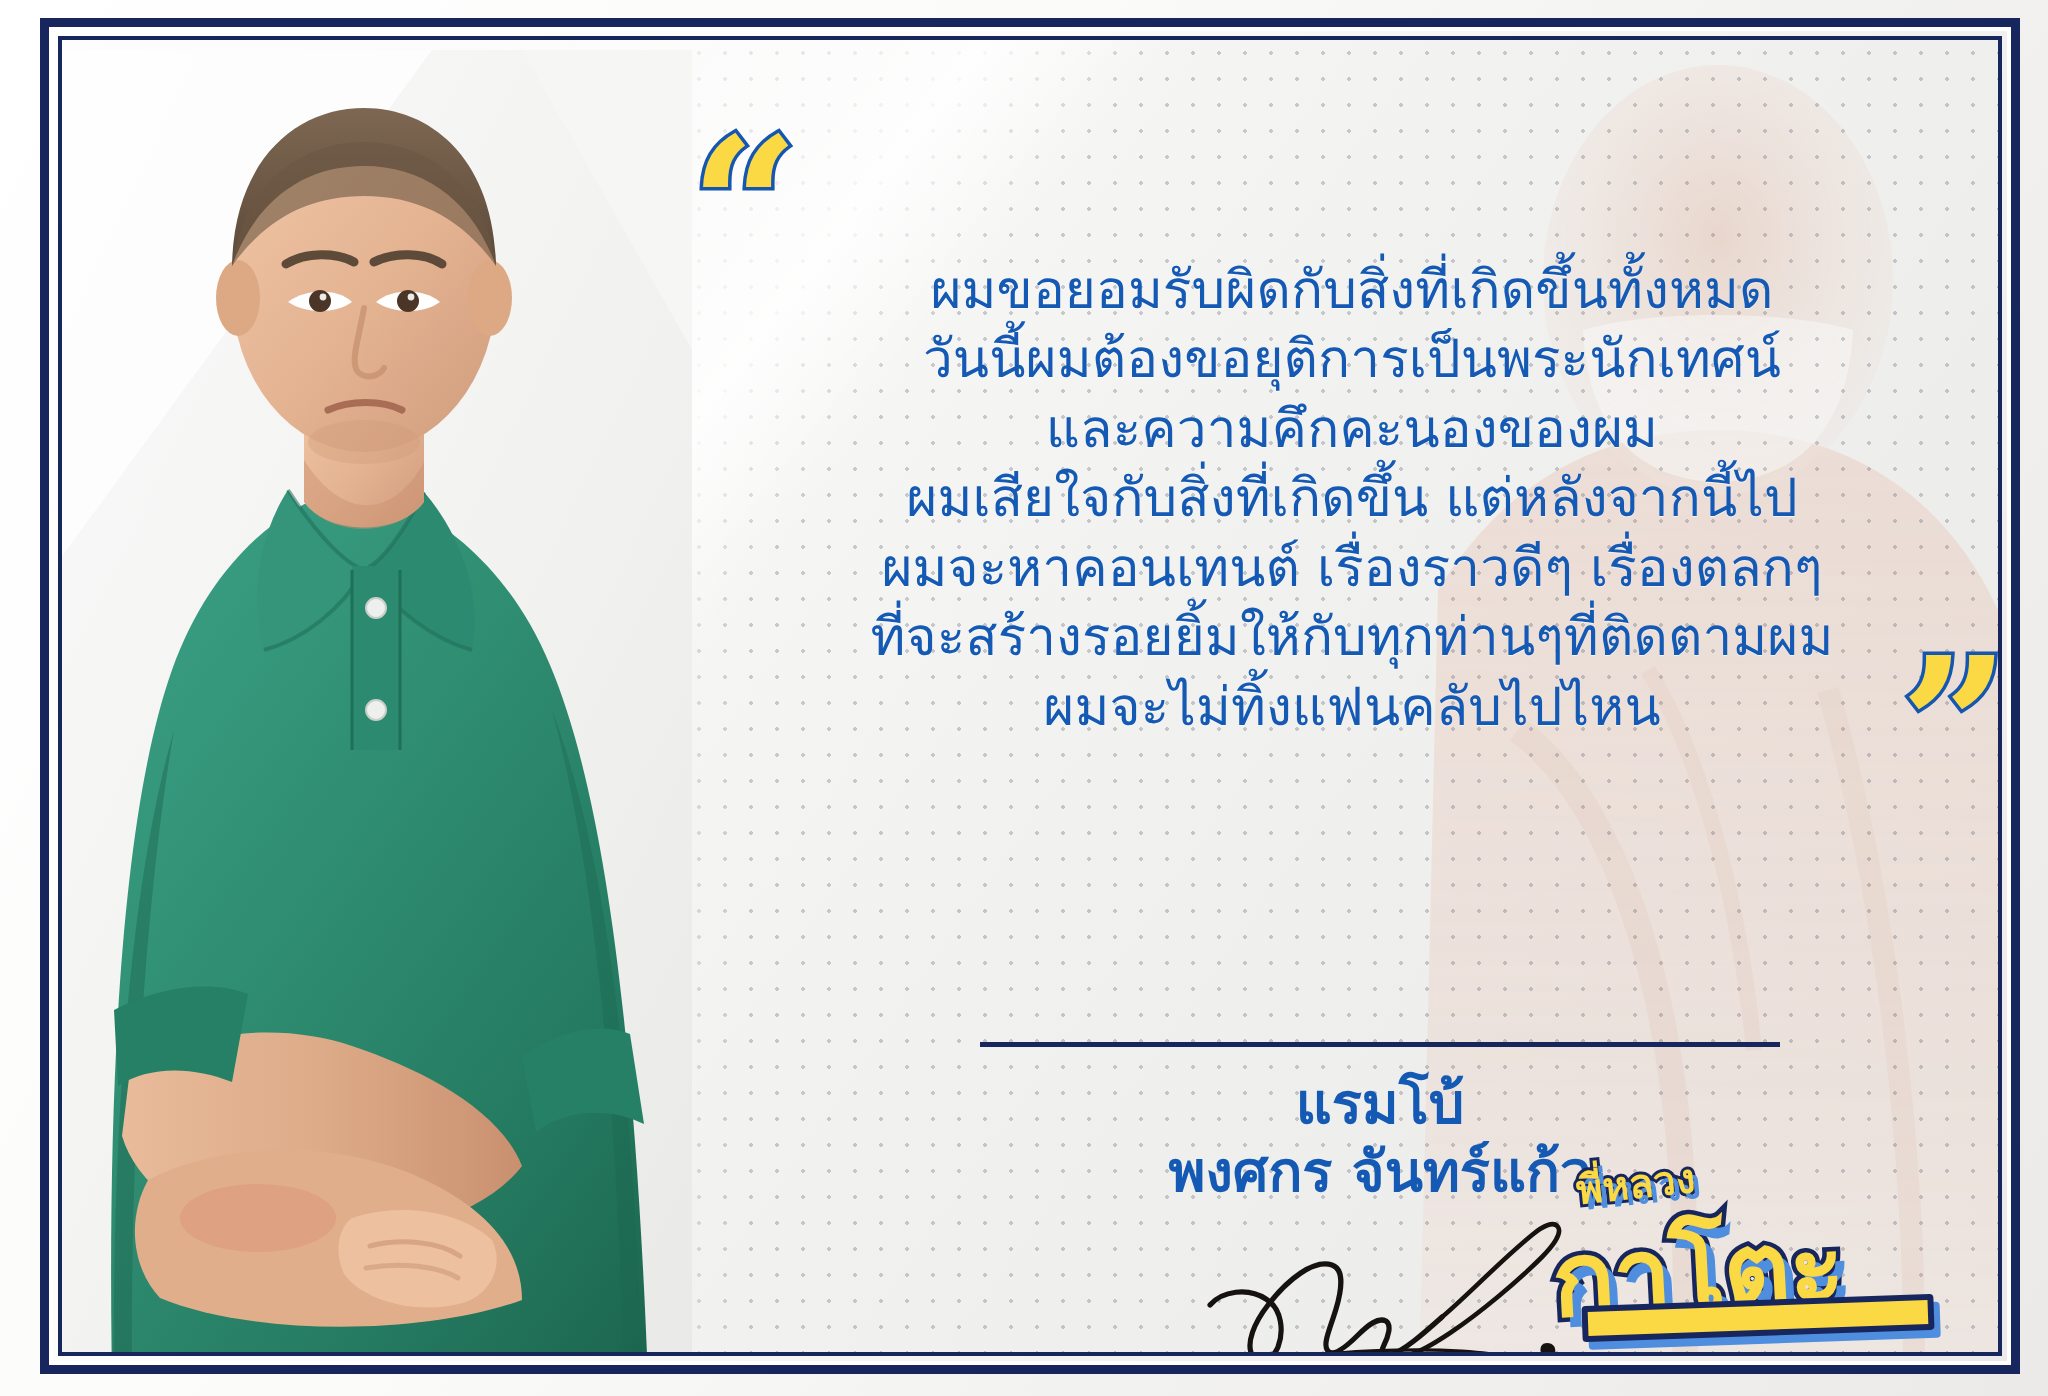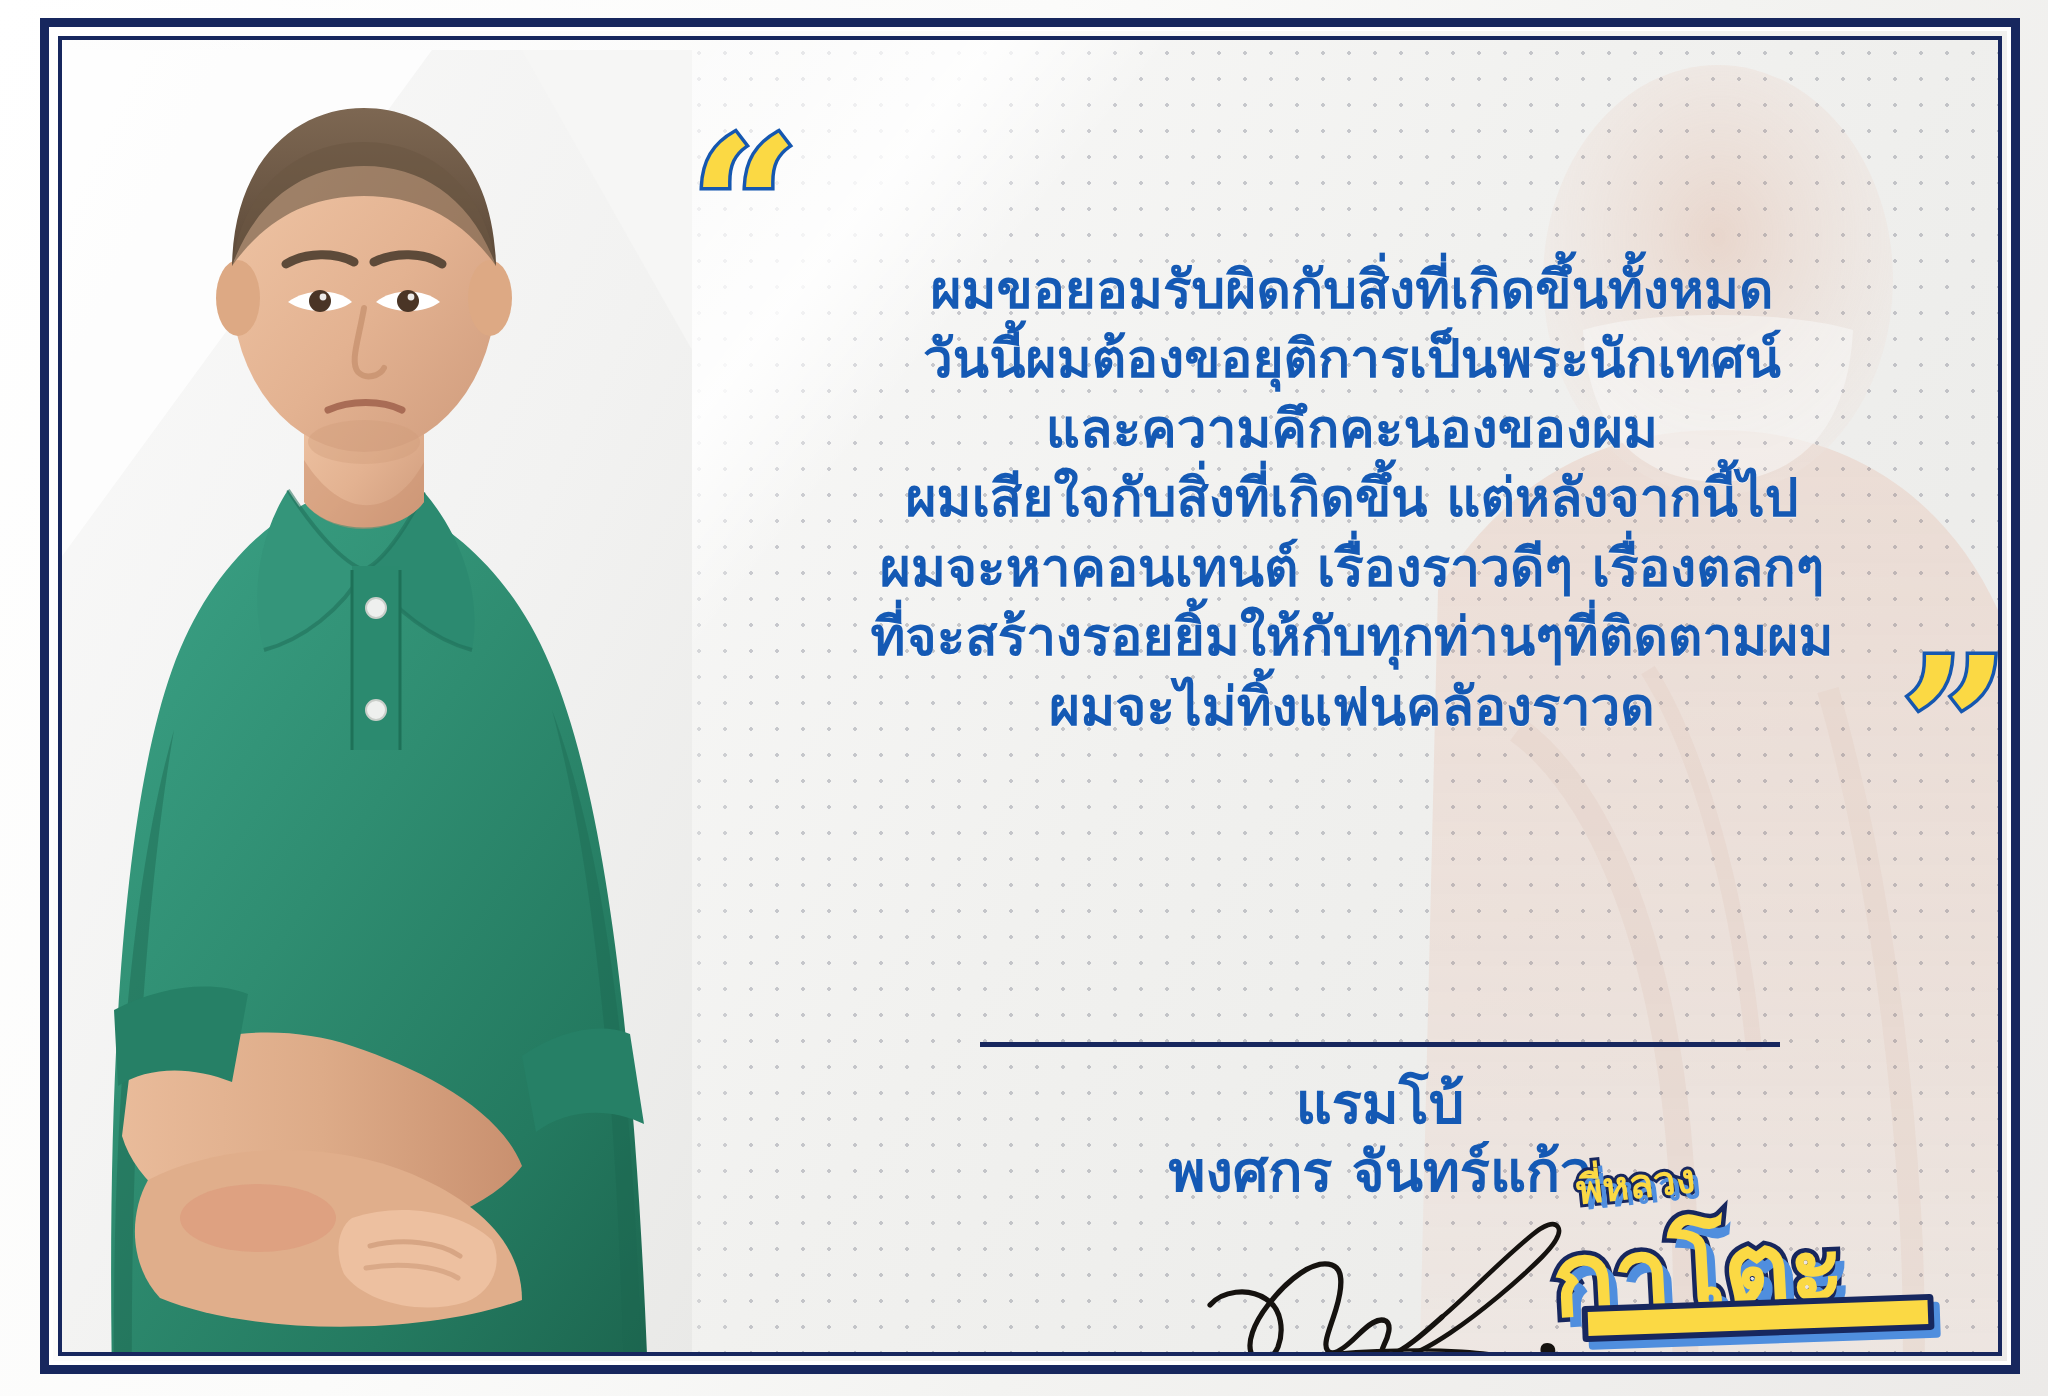--- a/index.html
+++ b/index.html
@@ -108,21 +108,21 @@
   .quote-open{ left:628px; top:72px;  font-size:190px; }
   .quote-close{ left:1838px; top:592px; font-size:190px; }
 
   
   .quote-body{
     position:absolute;
     left:600px;top:215px;
     width:1380px;
     text-align:center;
     color:#1459b4;
-    font-weight:700;
+    font-weight:400;
     font-size:53px;
     line-height:1.31;
     letter-spacing:.1px;
     text-shadow:0 1px 0 rgba(255,255,255,.6);
   }
   .quote-body .ln{ display:block; white-space:nowrap; }
 
   
   .divider{
     position:absolute;
@@ -337,21 +337,21 @@
 
     <div class="quote-open">“</div>
 
     <div class="quote-body">
       <span class="ln">ผมขอยอมรับผิดกับสิ่งที่เกิดขึ้นทั้งหมด</span>
       <span class="ln">วันนี้ผมต้องขอยุติการเป็นพระนักเทศน์</span>
       <span class="ln">และความคึกคะนองของผม</span>
       <span class="ln">ผมเสียใจกับสิ่งที่เกิดขึ้น แต่หลังจากนี้ไป</span>
       <span class="ln">ผมจะหาคอนเทนต์  เรื่องราวดีๆ เรื่องตลกๆ</span>
       <span class="ln">ที่จะสร้างรอยยิ้มให้กับทุกท่านๆที่ติดตามผม</span>
-      <span class="ln">ผมจะไม่ทิ้งแฟนคลัองราวด</span>
+      <span class="ln">ผมจะไม่ทิ้งแฟนคลับไปไหน</span>
     </div>
 
     <div class="quote-close">”</div>
 
     <div class="divider"></div>
 
     <div class="attrib">
       <span class="nick">แรมโบ้</span>
       <span class="fullname">พงศกร จันทร์แก้ว</span>
     </div>

